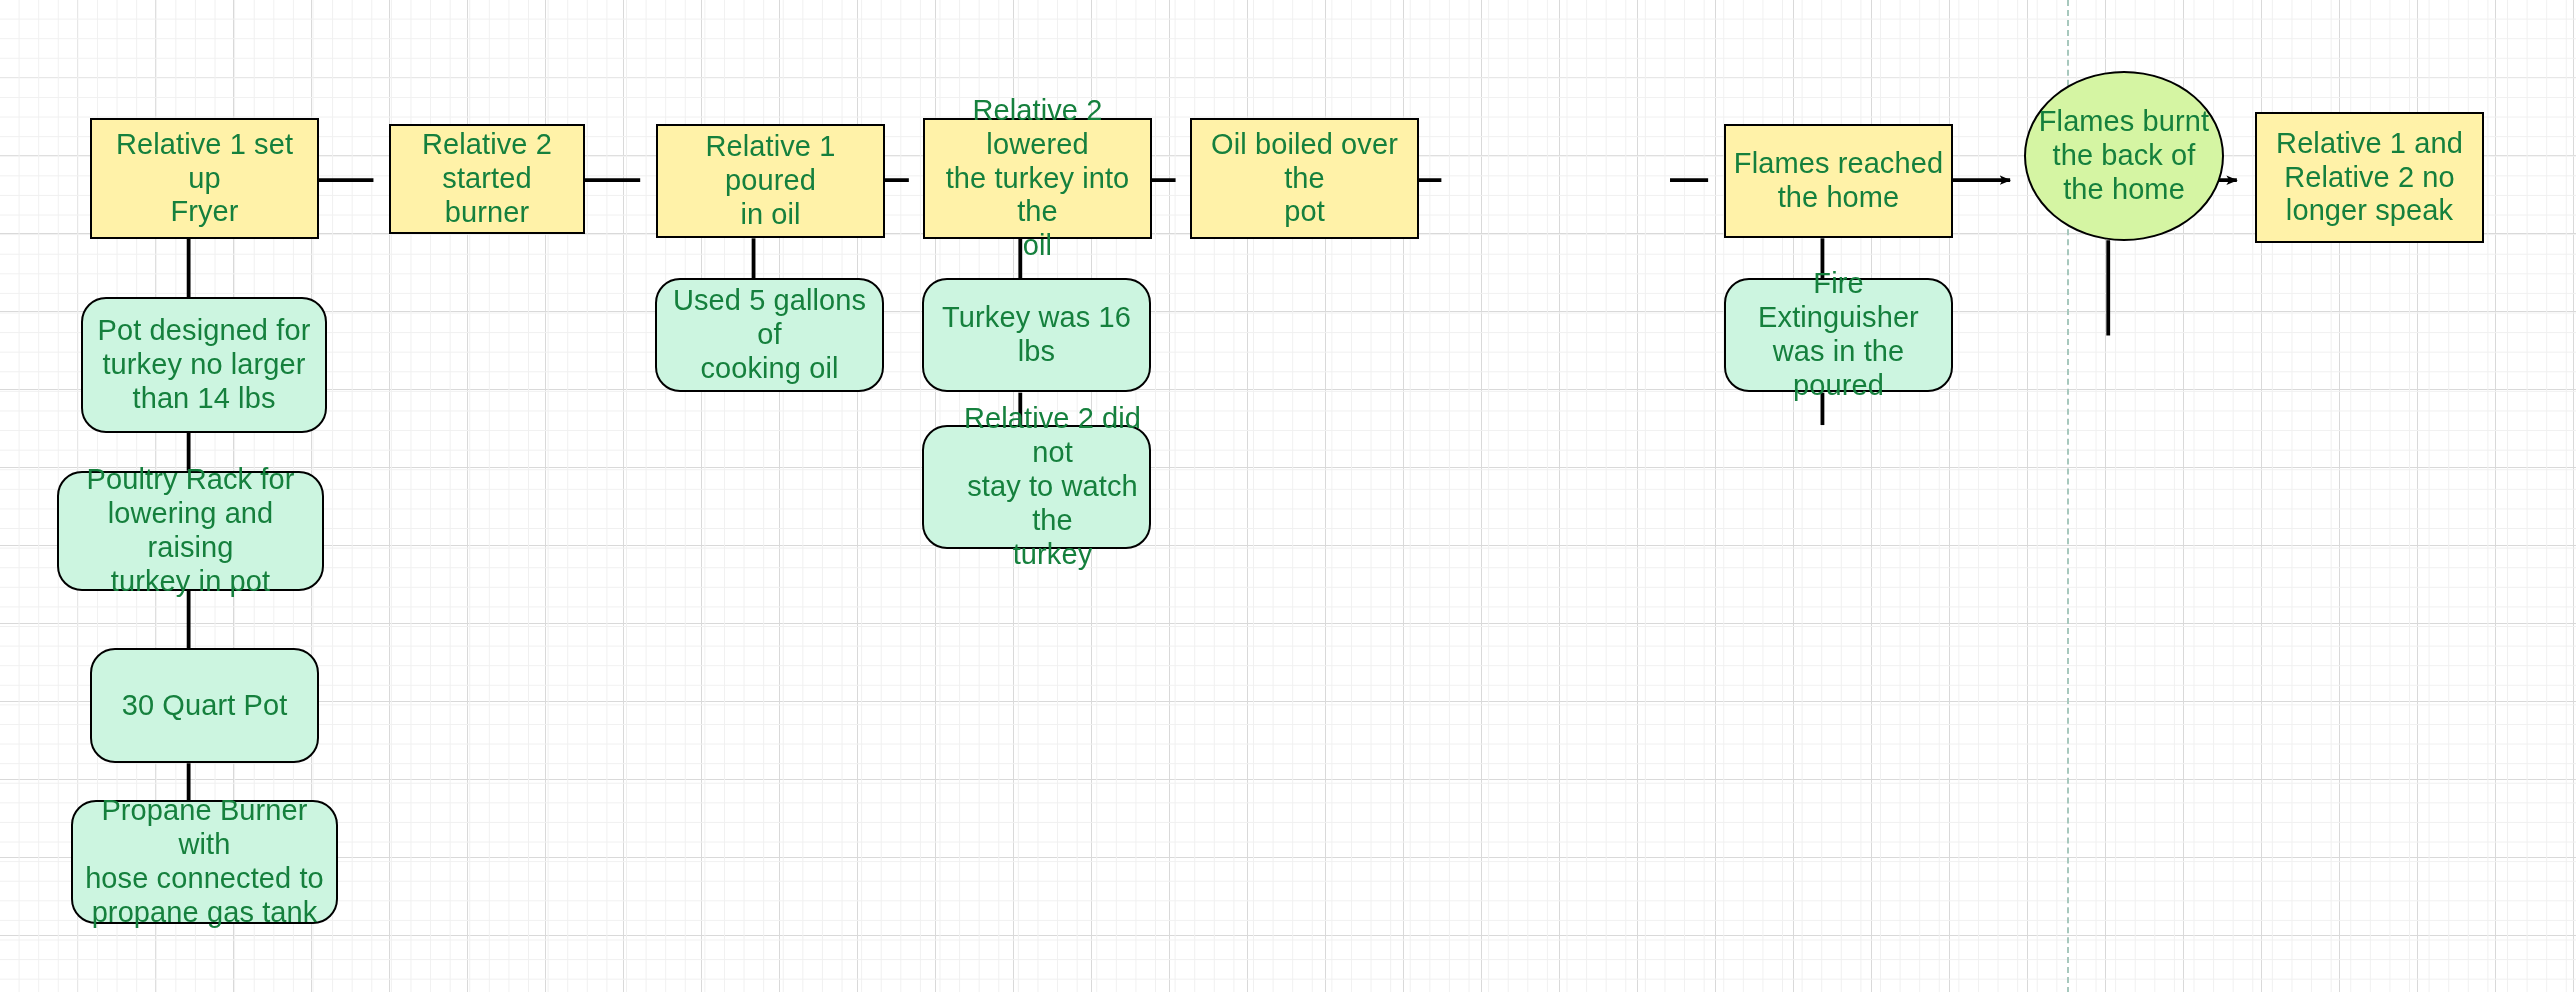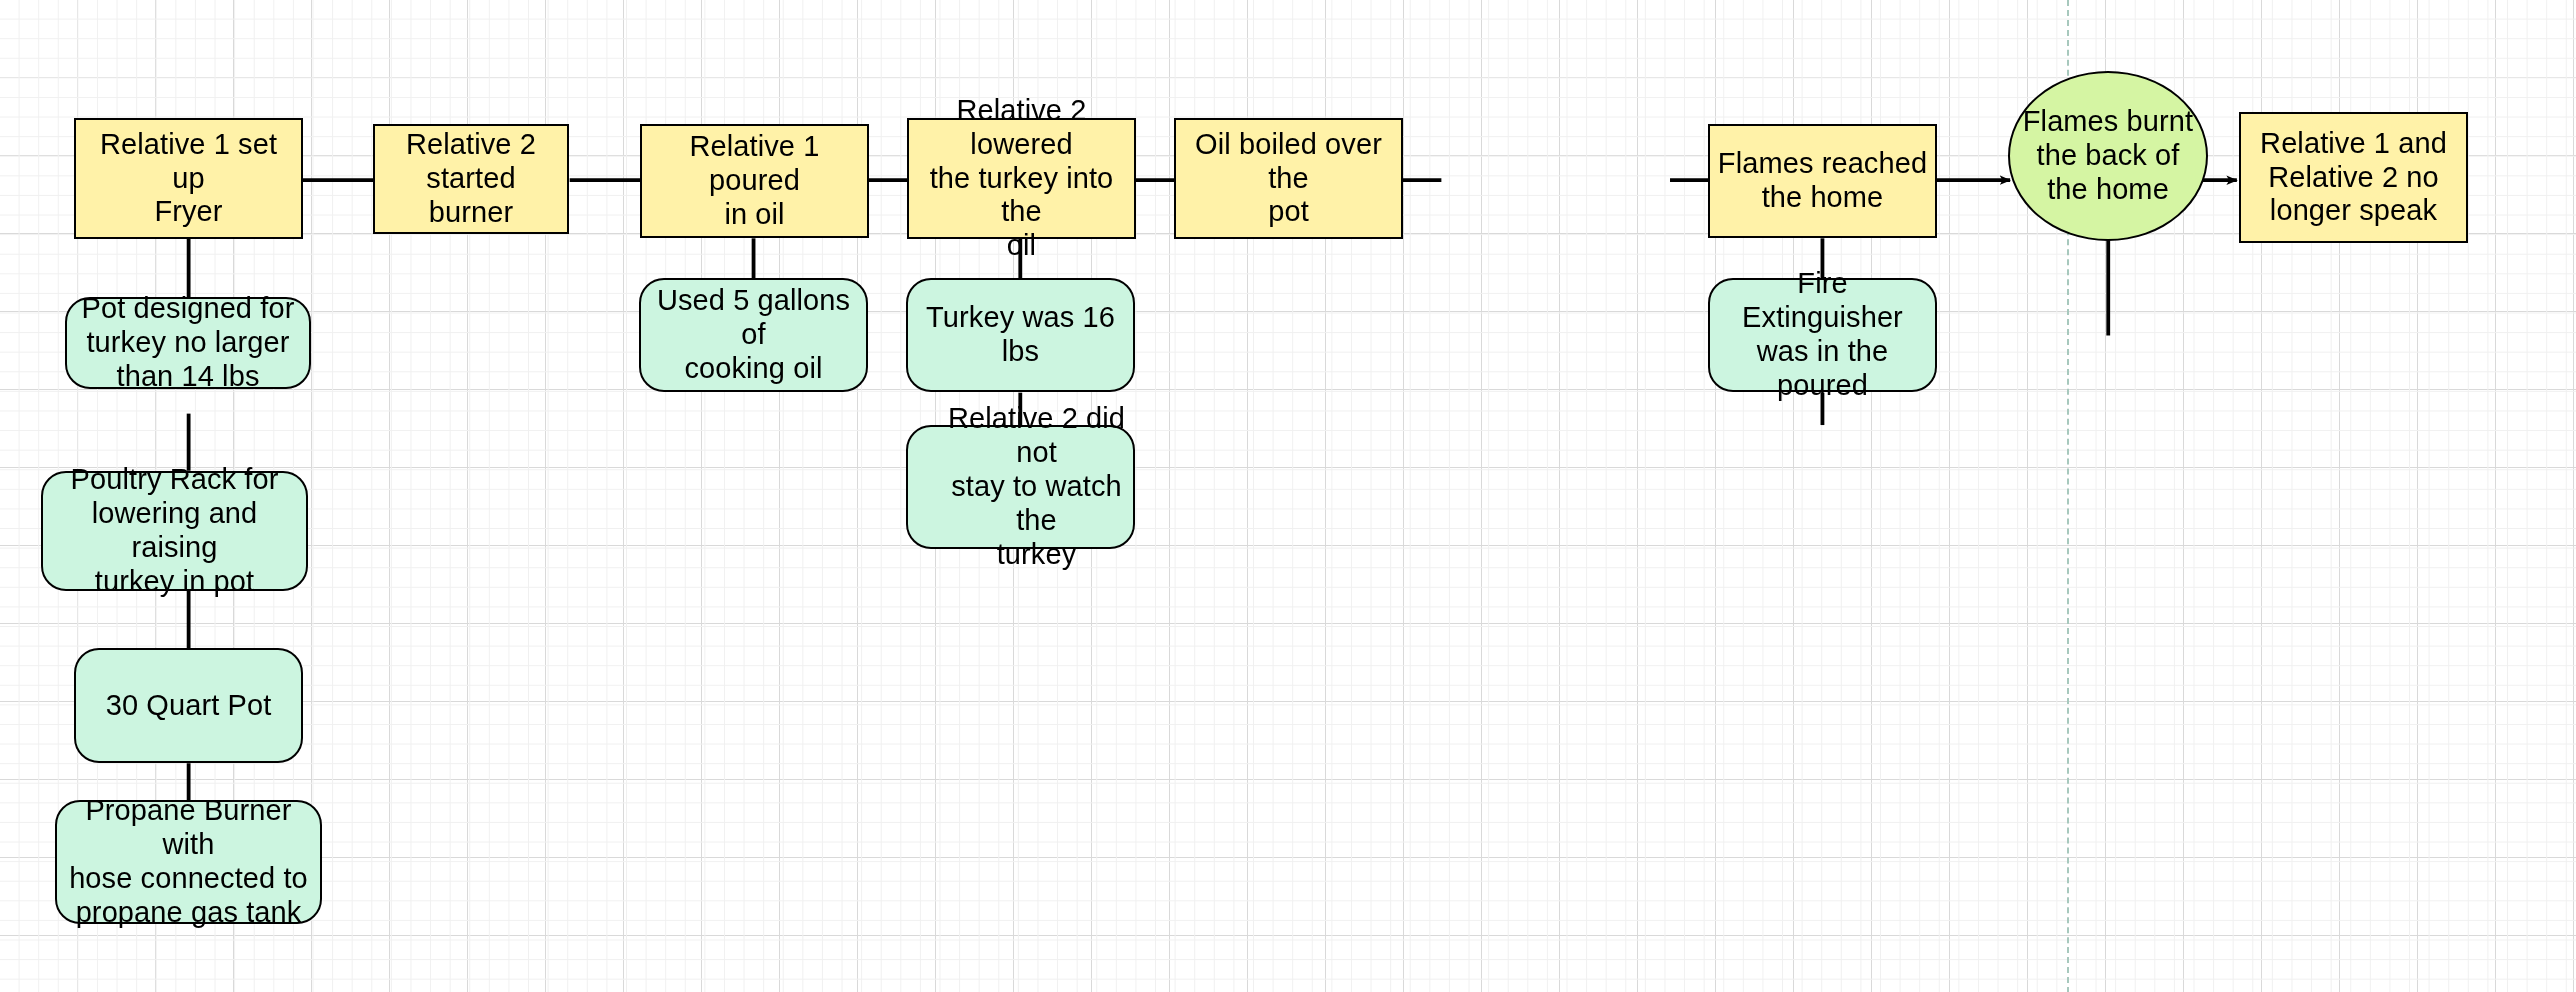--- a/index.html
+++ b/index.html
@@ -38,24 +38,25 @@
     height: 993px;
     pointer-events: none;
   }
   .node {
     position: absolute;
     box-sizing: border-box;
     display: flex;
     align-items: center;
     justify-content: center;
     text-align: center;
-    color: #000000;
+    color: #15803d;
     line-height: 1.17;
     white-space: pre-line;
     letter-spacing: 0.1px;
+    margin-left: 16px;
   }
   .node.process {
     background: #fff2a8;
     border: 2.9px solid #000000;
     border-radius: 0;
     font-size: 29px;
   }
   .node.detail {
     background: #ccf5e0;
     border: 2.9px solid #000000;
@@ -157,21 +158,21 @@
 the back of
 the home</span>
   </div>
 
   <div class="node process" style="left:2239px; top:112px; width:229px; height:131px;justify-content:center;">
     <span class="label">Relative 1 and
 Relative 2 no
 longer speak</span>
   </div>
 
-  <div class="node detail" style="left:65px; top:297px; width:246px; height:92px;">
+  <div class="node detail" style="left:65px; top:297px; width:246px; height:136px;">
     <span class="label">Pot designed for
 turkey no larger
 than 14 lbs</span>
   </div>
 
   <div class="node detail" style="left:41px; top:471px; width:267px; height:120px;">
     <span class="label">Poultry Rack for
 lowering and raising
 turkey in pot</span>
   </div>

